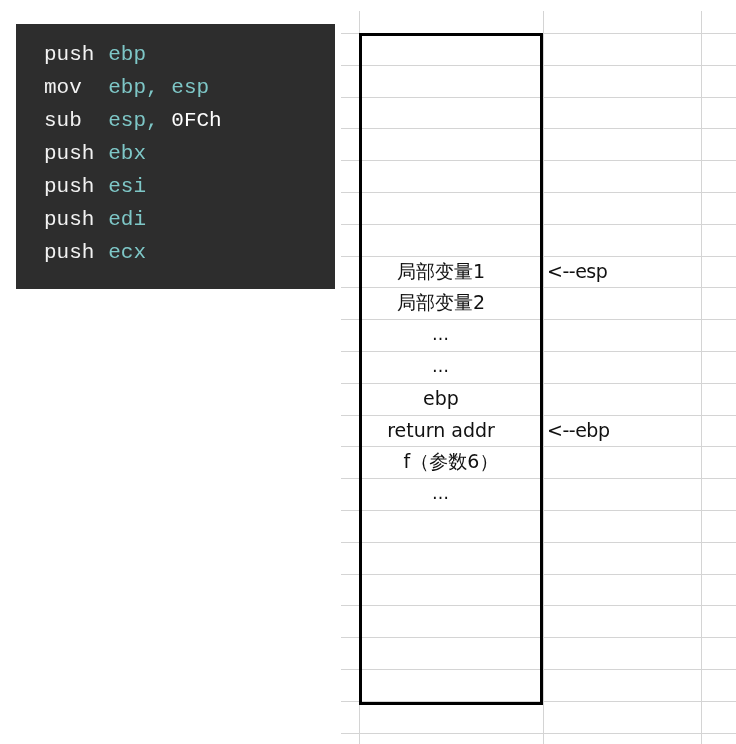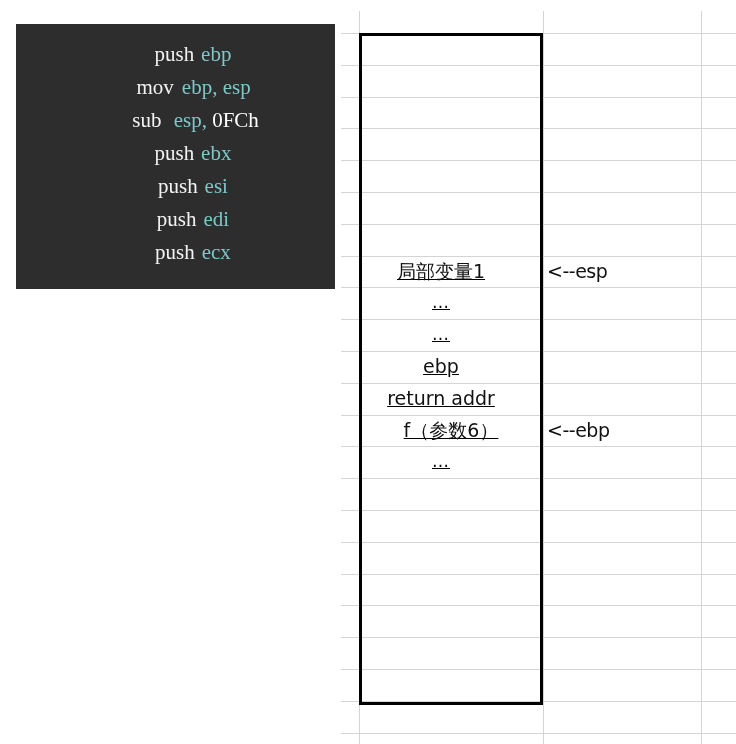--- a/index.html
+++ b/index.html
@@ -42,25 +42,24 @@
   
   #code-block {
     position: absolute;
     left: 16px;
     top: 24px;
     width: 319px;
     height: 265px;
     background: #2d2d2d;
     box-sizing: border-box;
     padding: 14px 0 0 28px;
-    font-family: Liberation Serif, serif;
+    font-family: Liberation Mono, monospace;
     font-size: 21px;
     line-height: 33px;
     white-space: pre;
-    text-align: center;
   }
   .code-line { color: #f2f2f2; }
   .op {
     color: #f2f2f2;
     display: inline-block;
     width: 5.1ch;
   }
   .reg { color: #7ec7c7; }
   .num { color: #ffffff; }
   .punc { color: #7ec7c7; }
@@ -74,21 +73,20 @@
     height: 672px;
     border: 3px solid #000000;
     box-sizing: border-box;
     pointer-events: none;
   }
   #stack-rows {
     position: absolute;
     left: 359px;
     top: 33px;
     width: 164px;
-    text-decoration: underline;
   }
   .stack-row {
     height: 31.8px;
     line-height: 31.8px;
     text-align: center;
     font-size: 19px;
     color: #111111;
     box-sizing: border-box;
     white-space: nowrap;
     overflow: hidden;
@@ -146,20 +144,21 @@
 
 <div id="stack-rows">
     <div class="stack-row" style="height: 31.8px; line-height: 31.8px;"></div>
     <div class="stack-row" style="height: 31.8px; line-height: 31.8px;"></div>
     <div class="stack-row" style="height: 31.8px; line-height: 31.8px;"></div>
     <div class="stack-row" style="height: 31.8px; line-height: 31.8px;"></div>
     <div class="stack-row" style="height: 31.8px; line-height: 31.8px;"></div>
     <div class="stack-row" style="height: 31.8px; line-height: 31.8px;"></div>
     <div class="stack-row" style="height: 31.8px; line-height: 31.8px;"></div>
     <div class="stack-row" style="height: 31.8px; line-height: 31.8px;">局部变量1</div>
+    <div class="stack-row" style="height: 31.8px; line-height: 31.8px;">局部变量2</div>
     <div class="stack-row dots" style="height: 31.8px; line-height: 31.8px;">…</div>
     <div class="stack-row dots" style="height: 31.8px; line-height: 31.8px;">…</div>
     <div class="stack-row" style="height: 31.8px; line-height: 31.8px;">ebp</div>
     <div class="stack-row" style="height: 31.8px; line-height: 31.8px;">return addr</div>
     <div class="stack-row" style="height: 31.8px; line-height: 31.8px; padding-left: 20px;">f（参数6）</div>
     <div class="stack-row dots" style="height: 31.8px; line-height: 31.8px;">…</div>
     <div class="stack-row" style="height: 31.8px; line-height: 31.8px;"></div>
   </div>
 <div id="stack-box"></div>
 <div id="pointer-layer">

